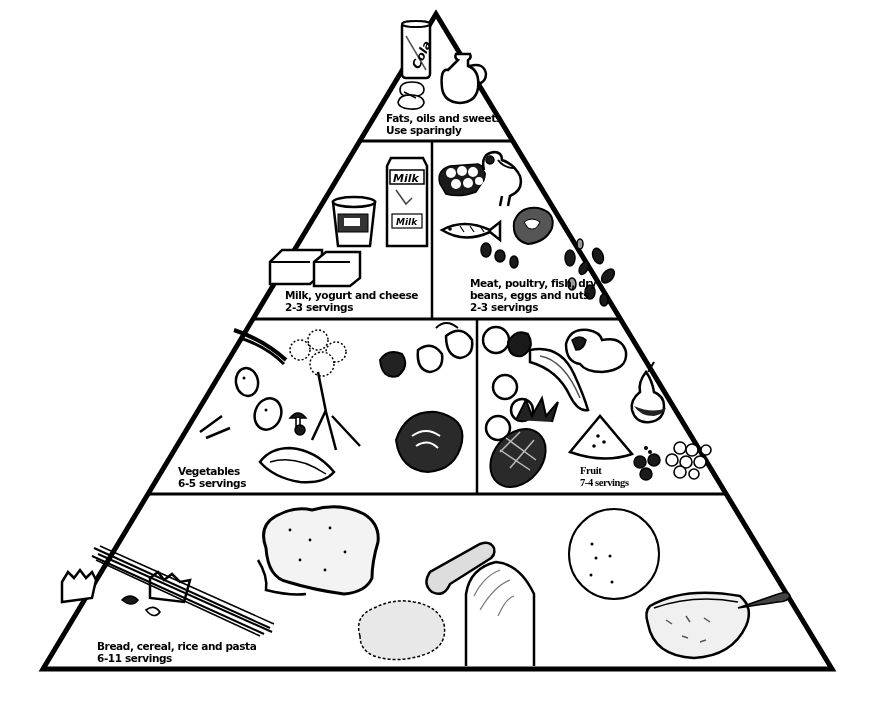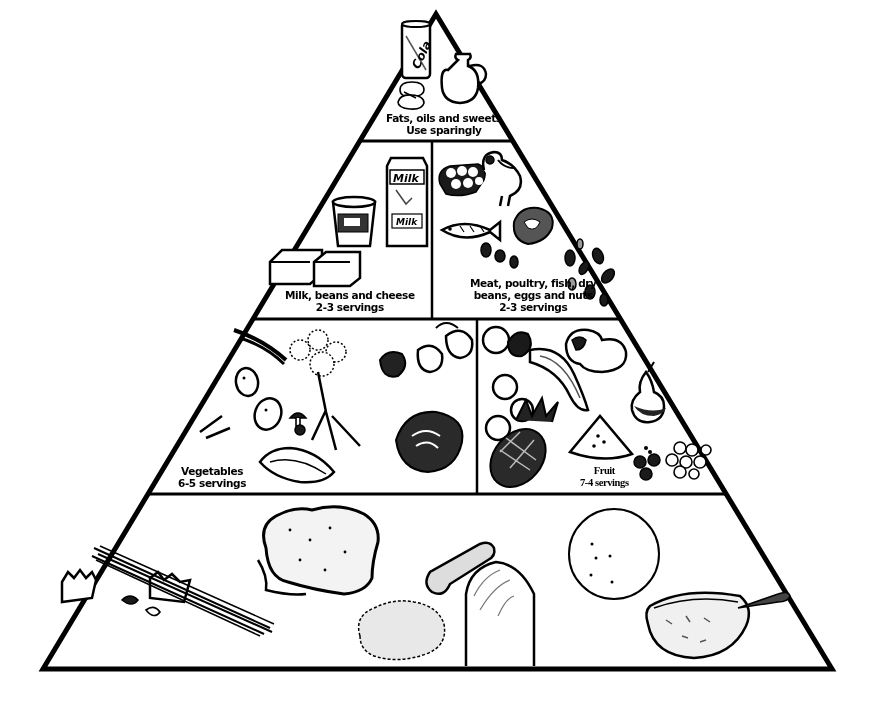--- a/index.html
+++ b/index.html
@@ -1,20 +1,20 @@
 <!DOCTYPE html>
 <html><head>
 <meta charset="utf-8">
 <style>
   html, body { margin: 0; padding: 0; background: #ffffff; }
   body { width: 870px; height: 720px; position: relative; overflow: hidden; font-family: "Liberation Sans", sans-serif; color: #000; }
   #stage { position: absolute; left: 0; top: 0; width: 870px; height: 720px; }
   svg { position: absolute; left: 0; top: 0; }
   .lbl { position: absolute; font-family: "DejaVu Sans", sans-serif; font-weight: bold; font-size: 10.5px; line-height: 12px; letter-spacing: -0.4px; color: #000; white-space: nowrap; }
-  .lbl span { display: block; text-align: center; }
+  .lbl span { display: block; }
   .ill { fill: #fff; stroke: #000; stroke-width: 2.5; }
   .ill-thin { fill: #fff; stroke: #000; stroke-width: 1.6; }
   .dark { fill: #1a1a1a; stroke: #000; stroke-width: 1.5; }
   .grey { fill: #9a9a9a; stroke: #000; stroke-width: 1.5; }
   .txt-ill { font-family: "DejaVu Sans", sans-serif; font-weight: bold; font-style: italic; }
 </style>
 </head>
 <body>
 
 <div id="stage">
@@ -243,34 +243,38 @@
       <path d="M738,608 l40,-14 q10,-4 12,2 q-2,6 -12,6z" fill="#444" stroke="#000" stroke-width="1.5"></path>
     </g>
   </svg>
 
   <div class="lbl" style="left:386px; top:112px;">
     <span>Fats, oils and sweets</span>
     <span>Use sparingly</span>
   </div>
 
   <div class="lbl" style="left:285px; top:289px;">
-    <span>Milk, beans and cheese</span>
+    <span>Milk, yogurt and cheese</span>
     <span>2-3 servings</span>
   </div>
 
   <div class="lbl" style="left:470px; top:277px;">
     <span>Meat, poultry, fish, dry</span>
     <span>beans, eggs and nuts</span>
     <span>2-3 servings</span>
   </div>
 
   <div class="lbl" style="left:178px; top:465px;">
     <span>Vegetables</span>
     <span>6-5 servings</span>
   </div>
 
   <div class="lbl" style="left:580px; top:465px;font-family:Liberation Serif, serif;">
     <span>Fruit</span>
     <span>7-4 servings</span>
   </div>
 
+  <div class="lbl" style="left:97px; top:640px;">
+    <span>Bread, cereal, rice and pasta</span>
+    <span>6-11 servings</span>
+  </div>
 
 </div>
 
 </body></html>

